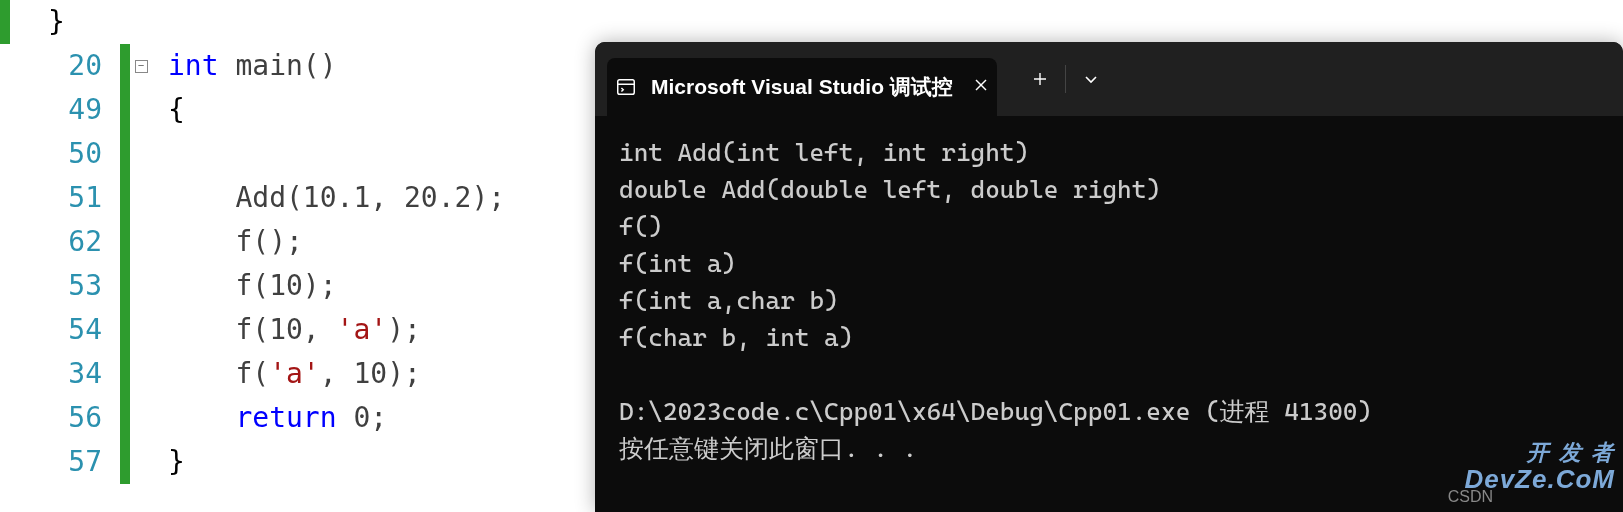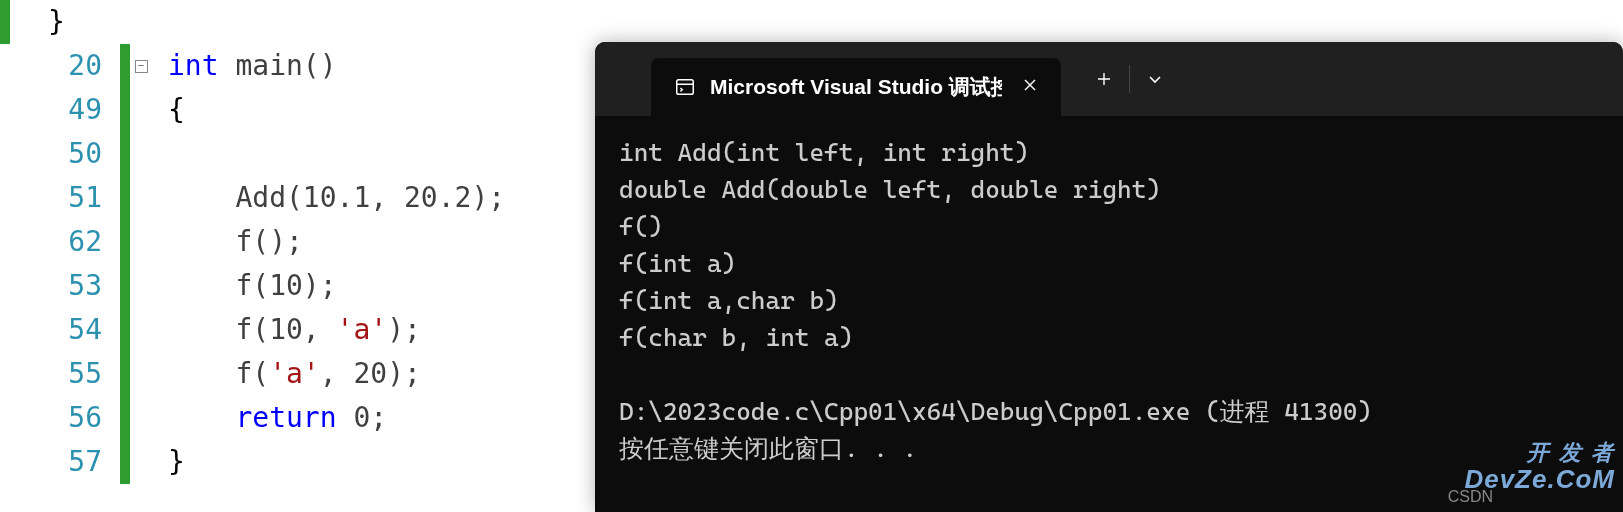--- a/index.html
+++ b/index.html
@@ -95,26 +95,25 @@
       background: #202020;
       display: flex;
       align-items: center;
       padding-left: 12px;
     }
     .tab {
       display: flex;
       align-items: center;
       background: #0c0c0c;
       height: 58px;
-      padding: 0 23px;
+      padding: 0 8px;
       border-radius: 8px 8px 0 0;
       margin-top: 16px;
       gap: 14px;
       max-width: 410px;
-      margin-left: 44px;
     }
     .tab-icon {
       width: 22px;
       height: 22px;
       flex-shrink: 0;
     }
     .tab-title {
       color: #ffffff;
       font-family: 'Segoe UI', sans-serif;
       font-size: 21px;
@@ -239,25 +238,25 @@
         <div class="code-content"><span class="plain">    f(10);</span></div>
       </div>
       <div class="code-line">
         <div class="line-number">54</div>
         <div class="gutter"></div>
         <div class="fold-marker"></div>
         <div class="vline"></div>
         <div class="code-content"><span class="plain">    f(10, </span><span class="char">'a'</span><span class="plain">);</span></div>
       </div>
       <div class="code-line">
-        <div class="line-number">55</div>
-        <div class="gutter"></div>
-        <div class="fold-marker"></div>
-        <div class="vline"></div>
-        <div class="code-content"><span class="plain">    f(</span><span class="char">'a'</span><span class="plain">, 20);</span></div>
+        <div class="line-number">34</div>
+        <div class="gutter"></div>
+        <div class="fold-marker"></div>
+        <div class="vline"></div>
+        <div class="code-content"><span class="plain">    f(</span><span class="char">'a'</span><span class="plain">, 10);</span></div>
       </div>
       <div class="code-line">
         <div class="line-number">56</div>
         <div class="gutter"></div>
         <div class="fold-marker"></div>
         <div class="vline"></div>
         <div class="code-content"><span class="kw">    return</span><span class="plain"> 0;</span></div>
       </div>
       <div class="code-line">
         <div class="line-number">57</div>

